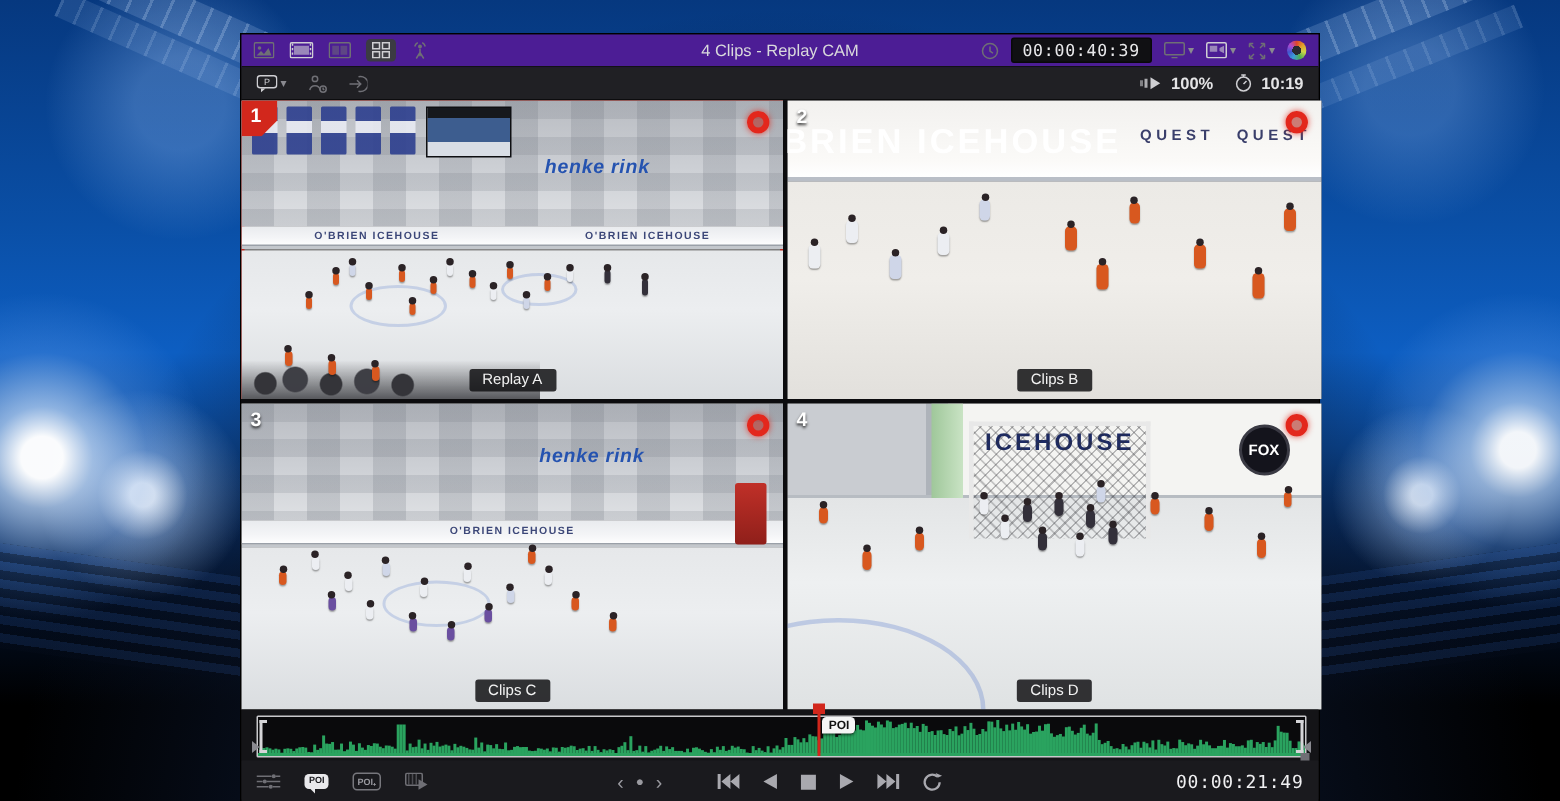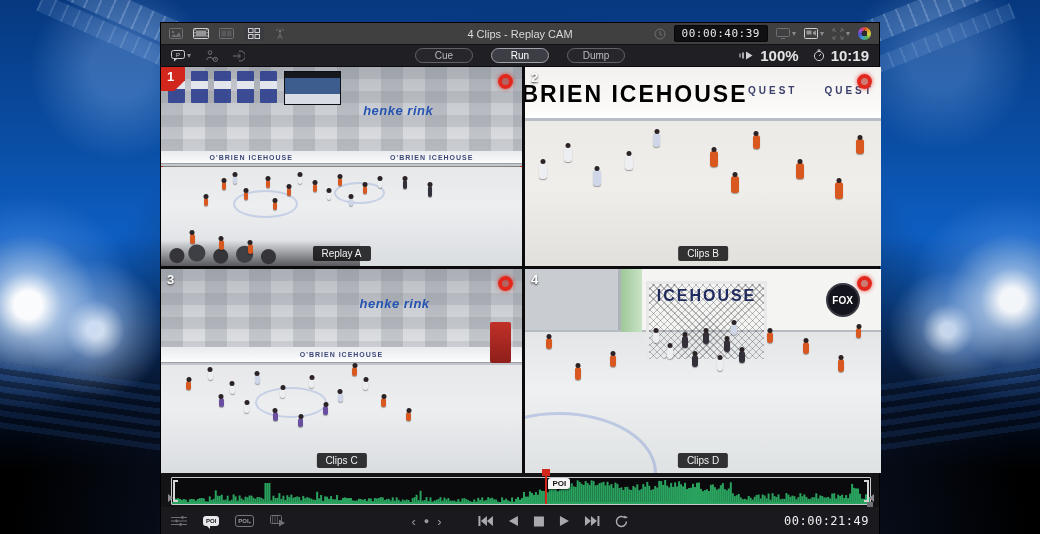--- a/index.html
+++ b/index.html
@@ -25,21 +25,21 @@
   .truss.t4 { right:20px; top:42px; width:210px; height:16px; transform:rotate(-22deg); opacity:.3;}
   .seats { position:absolute; bottom:90px; width:170px; height:70px; opacity:.45;
       background:repeating-linear-gradient(180deg, rgba(40,80,150,.5) 0 6px, rgba(5,12,26,.8) 6px 12px); }
   .seats.sl { left:0; transform:skewY(8deg);} .seats.sr { right:0; transform:skewY(-8deg);}
 
   
   .app { position:absolute; left:160px; top:22px; width:720px; height:512px;
     background:#17171a; border:1px solid #000; display:flex; flex-direction:column; }
 
   
-  .titlebar { height:22px; background:#404040; border-bottom:1px solid #121215;
+  .titlebar { height:22px; background:#4c1d95; border-bottom:1px solid #121215;
     display:flex; align-items:center; padding:0 8px; position:relative; flex:0 0 22px;}
   .tb-group { display:flex; align-items:center; gap:10px; }
   .tb-title { position:absolute; left:0; right:0; text-align:center; font-size:11px;
     color:#d9d9dc; pointer-events:none; }
   .tb-right { margin-left:auto; display:flex; align-items:center; gap:8px; z-index:2;}
   .icon { display:inline-flex; align-items:center; justify-content:center; }
   .icon svg { display:block; }
   .ic-bright { color:#cfcfd3; } .ic-dim { color:#6f6f75; }
   .ic-box { background:#3b3b42; border-radius:3px; padding:2px 4px; }
   .chev { color:#8a8a90; font-size:8px; margin-left:2px; }
@@ -52,21 +52,21 @@
 
   
   .toolbar2 { height:22px; background:#202024; border-bottom:1px solid #0c0c0e;
     display:flex; align-items:center; padding:0 10px; position:relative; flex:0 0 22px;}
   .t2-center { position:absolute; left:0; right:0; display:flex; justify-content:center; gap:18px; }
   .pill { min-width:58px; height:15px; border:1px solid #62626a; border-radius:9px;
     background:#26262b; color:#b9b9bf; font-size:10px; line-height:13px; text-align:center;
     padding:0 12px; cursor:pointer; }
   .pill.active { border-color:#a2a2aa; color:#ffffff; background:#3d3d45; }
   .t2-right { margin-left:auto; display:flex; align-items:center; gap:6px; z-index:2;
-    color:#e4e4e6; font-size:15px; font-weight:bold; }
+    color:#e4e4e6; font-size:11px; font-weight:bold; }
   .t2-left { display:flex; align-items:center; gap:14px; z-index:2;}
 
   
   .grid { flex:0 0 406px; display:grid; grid-template-columns:361px 356px;
     grid-template-rows:199px 204px; gap:3px; background:#0c0c0e; }
   .cam { position:relative; overflow:hidden; background:#888; box-shadow:inset 0 0 40px rgba(0,0,0,.18);}
   .cam.selected { outline:2px solid #c0271d; outline-offset:-2px; }
   .cam-number { position:absolute; top:3px; left:6px; color:#fff; font-size:13px;
     font-weight:bold; text-shadow:0 1px 2px rgba(0,0,0,.8); z-index:6; }
   .cam-badge { position:absolute; top:0; left:0; width:24px; height:24px; background:#d2271c;
@@ -110,23 +110,23 @@
      radial-gradient(circle at 54% 64%, #17171c 0 7px, transparent 8px),
      linear-gradient(0deg, rgba(15,15,20,.75), transparent);}
   .machine { position:absolute; right:3%; top:26%; width:6%; height:20%;
     background:linear-gradient(180deg,#c03028,#8f1f1a); border-radius:2px; }
   .rink-mark { position:absolute; border:2px solid rgba(70,110,200,.22); border-radius:50%; }
 
   
   .wall-close { position:absolute; left:0; right:0; top:0; height:27%;
     background:linear-gradient(180deg,#f2f1ef 0%,#fbfaf8 80%,#ffffff 100%);
     border-bottom:3px solid #b9bec6; }
-  .bigtext { position:absolute; top:7%; left:-1%; color:#000000; font-weight:bold;
+  .bigtext { position:absolute; top:7%; left:-1%; color:#ffffff; font-weight:bold;
     font-size:23px; letter-spacing:2px; white-space:nowrap; }
-  .sponsor-row { position:absolute; top:9%; right:2%; display:flex; gap:27px;
+  .sponsor-row { position:absolute; top:9%; right:2%; display:flex; gap:15px;
     color:#3a3f6b; font-size:10px; font-weight:bold; letter-spacing:3px;}
   .ice-close { position:absolute; left:0; right:0; top:27%; bottom:0;
     background:linear-gradient(180deg,#eceae6 0%,#f0eeea 45%,#e2e0dc 100%); }
 
   
   .wall-goal { position:absolute; left:0; right:0; top:0; height:31%;
     background:linear-gradient(90deg,#c9ccd1 0 26%,#aeb3ba 26% 30%,#f4f4f2 30% 100%);
     border-bottom:2px solid #b7bcc2; }
   .pillar { position:absolute; left:27%; top:0; width:6%; height:31%;
     background:linear-gradient(90deg,#9fc79a,#c9e3c4); }
@@ -294,25 +294,20 @@
             </svg>
         </span>
         <span class="icon ic-dim">
           <svg width="13" height="12" viewBox="0 0 13 12">
               <path d="M7 1.2a5 5 0 1 1 0 9.6" fill="none" stroke="currentColor"></path>
               <path d="M1 6h7M6 3.5L8.5 6 6 8.5" fill="none" stroke="currentColor"></path>
             </svg>
         </span>
       </div>
 
-      <div class="t2-center">
-        <button class="pill">Cue</button>
-        <button class="pill active">Run</button>
-        <button class="pill">Dump</button>
-      </div>
 
       <div class="t2-right">
         <span class="icon ic-bright">
           <svg width="15" height="11" viewBox="0 0 15 11">
               <rect x="0" y="3.5" width="2" height="4" fill="currentColor" opacity=".55"></rect>
               <rect x="3" y="2.5" width="2" height="6" fill="currentColor" opacity=".8"></rect>
               <path d="M7 1.5v8l6.5-4z" fill="currentColor"></path>
             </svg>
         </span>
         <span>100%</span>

